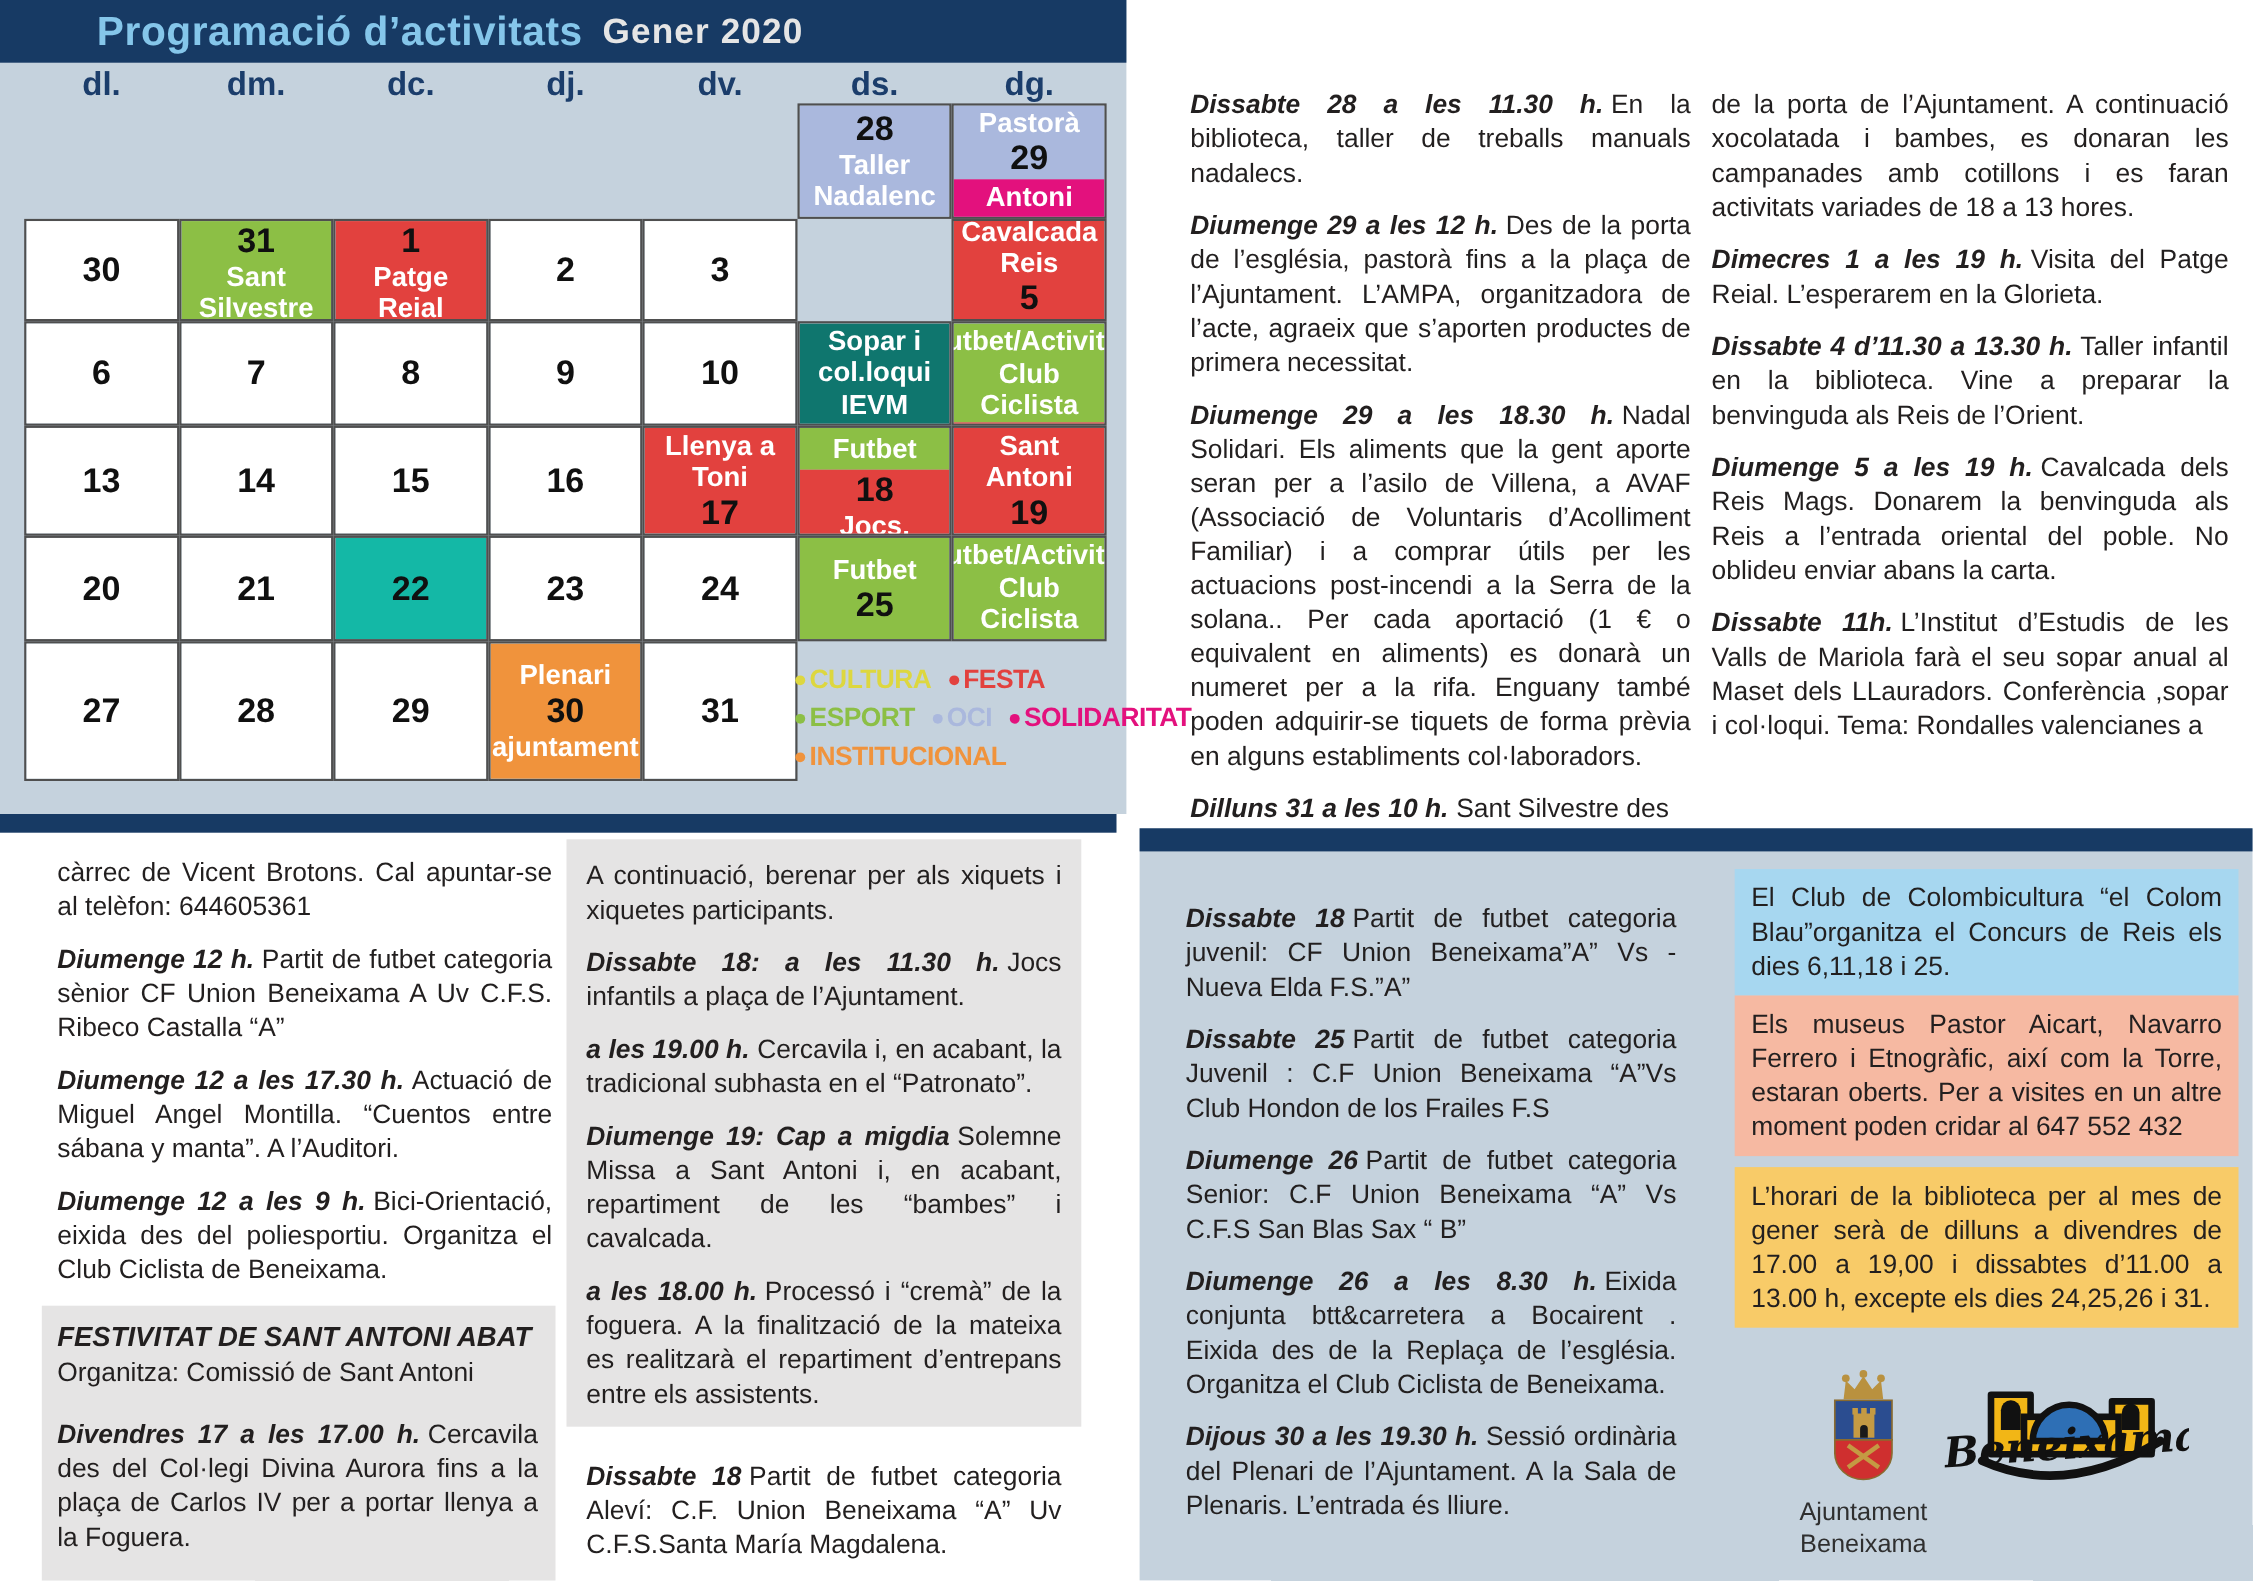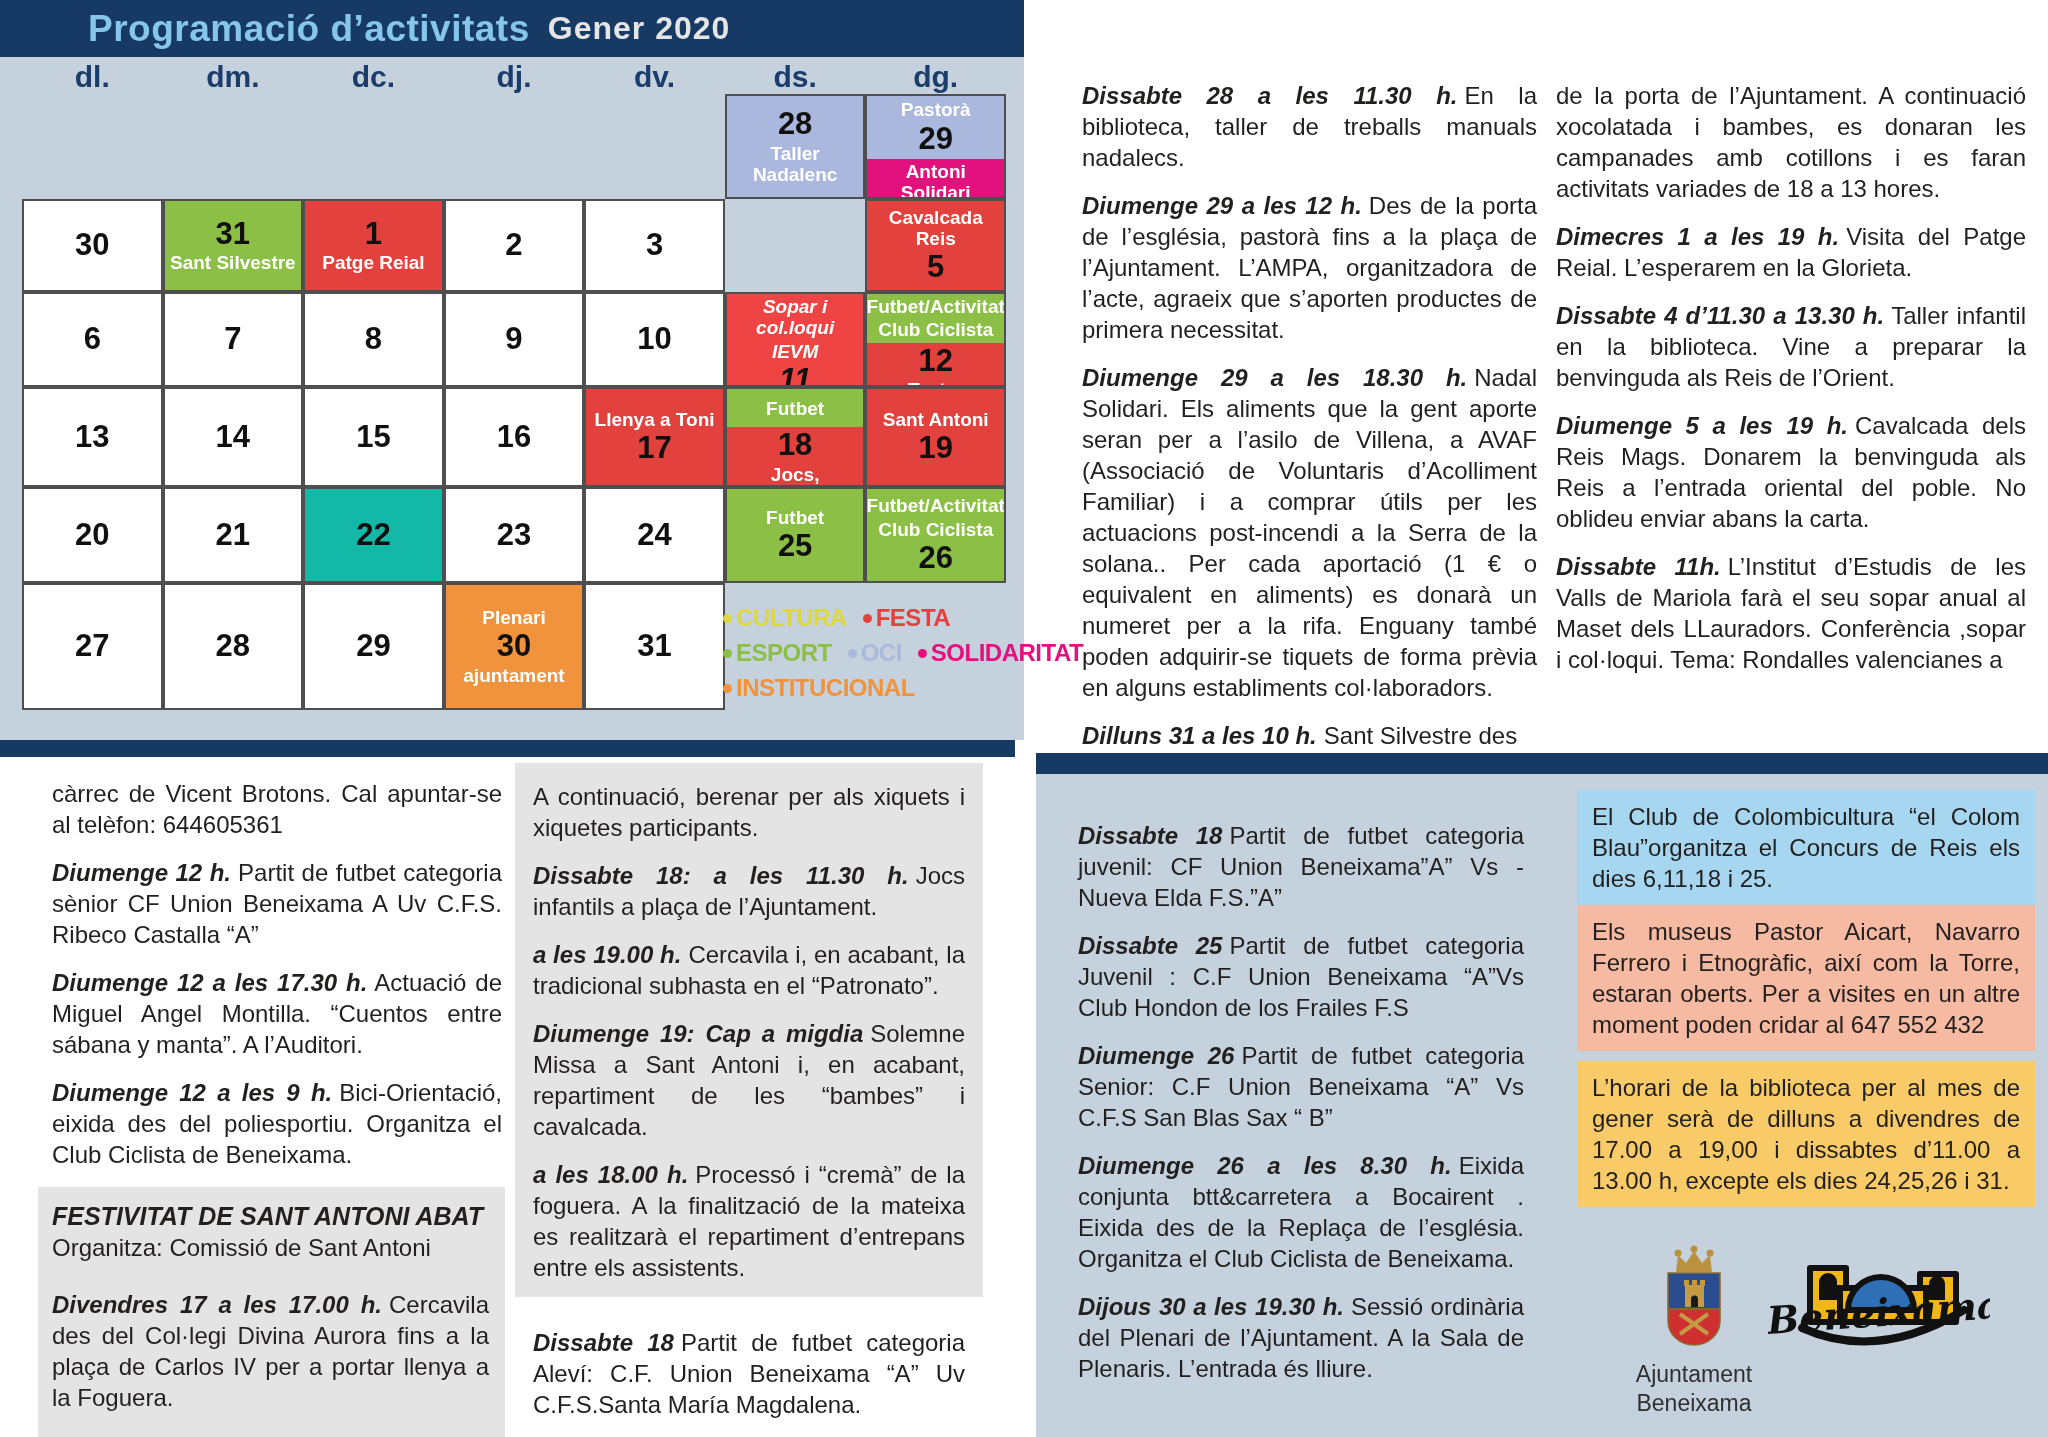--- a/index.html
+++ b/index.html
@@ -12,21 +12,21 @@
              display:flex;align-items:center;padding-left:88px;box-sizing:border-box;gap:18px;}
   .title-acc{color:#85c6ea;font-size:37px;font-weight:bold;letter-spacing:.5px;}
   .title-month{color:#e5e5e5;font-size:32px;font-weight:bold;letter-spacing:1px;}
   .day-row{position:absolute;left:22px;top:58px;width:984px;height:38px;display:grid;
            grid-template-columns:repeat(7,1fr);align-items:center;}
   .day-row span{ text-align:center;color:#1b3d6b;font-size:30px;font-weight:bold;}
   #cal-grid{position:absolute;left:22px;top:94px;width:984px;height:616px;}
   .cell{position:absolute;box-sizing:border-box;border:2px solid #4f4f4f;display:flex;flex-direction:column;overflow:hidden;}
   .seg{display:flex;flex-direction:column;justify-content:center;align-items:center;gap:2px;padding:2px 3px;box-sizing:border-box;}
   .num{font-size:31px;font-weight:bold;color:#101010;line-height:1.05;}
-  .evt{font-size:19px;font-weight:600;color:#ffffff;line-height:1.12;text-align:center;}
+  .evt{font-size:25px;font-weight:600;color:#ffffff;line-height:1.12;text-align:center;}
 
   
   .legend{position:absolute;left:723px;top:604px;width:300px;}
   .leg-row{display:flex;align-items:center;gap:16px;margin-bottom:7px;}
   .leg-item{display:inline-flex;align-items:center;gap:4px;}
   .leg-dot{width:9px;height:9px;border-radius:50%;flex:0 0 auto;}
   .leg-label{font-size:24px;font-weight:800;letter-spacing:-0.5px;}
 
   
   .sep-left{position:absolute;left:0;top:740px;width:1015px;height:17px;background:#173a64;}
@@ -154,21 +154,21 @@
           <div class="seg" style="background: rgb(255, 255, 255); flex: 1 1 auto;">
             <div class="num">9</div>
           </div>
         </div>
         <div class="cell" style="left: 562.286px; top: 198px; width: 140.571px; height: 95px;">
           <div class="seg" style="background: rgb(255, 255, 255); flex: 1 1 auto;">
             <div class="num">10</div>
           </div>
         </div>
         <div class="cell" style="left: 702.857px; top: 198px; width: 140.571px; height: 95px;">
-          <div class="seg" style="background: #ef4444; flex: 1 1 auto; font-style: italic;">
+          <div class="seg" style="background: #0f766e; flex: 1 1 auto;">
             <div class="evt">Sopar i col.loqui</div>
             <div class="evt">IEVM</div>
             <div class="num">11</div>
           </div>
         </div>
         <div class="cell" style="left: 843.429px; top: 198px; width: 140.571px; height: 95px;">
           <div class="seg" style="background: rgb(140, 191, 69); flex: 0 0 45%;">
             <div class="evt">Futbet/Activitat</div>
             <div class="evt">Club Ciclista</div>
           </div>

